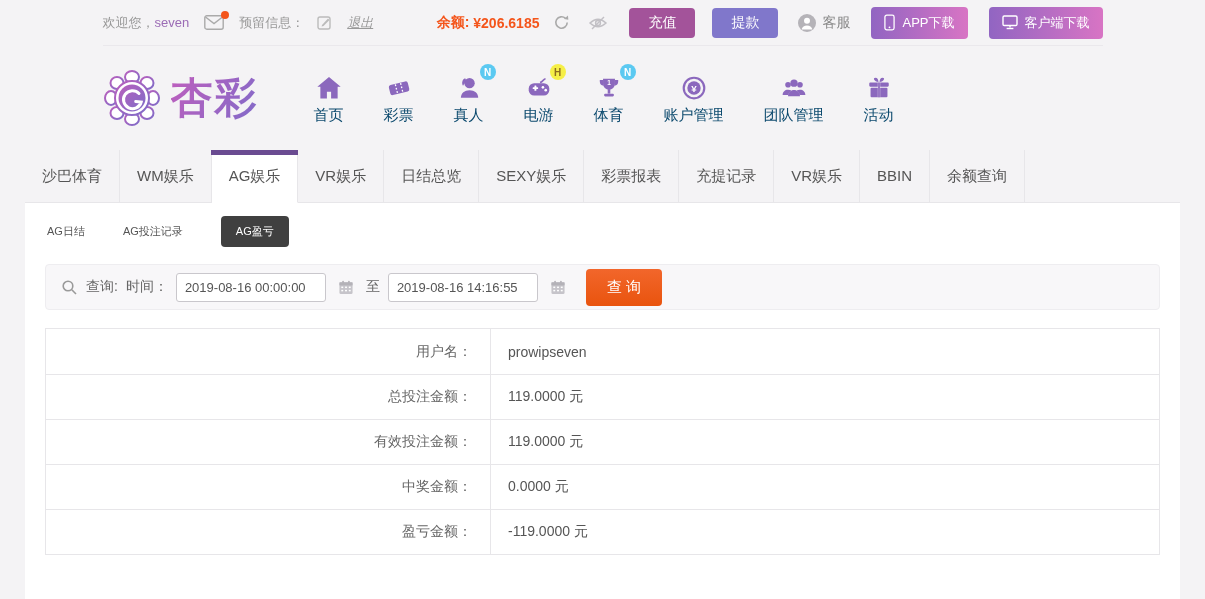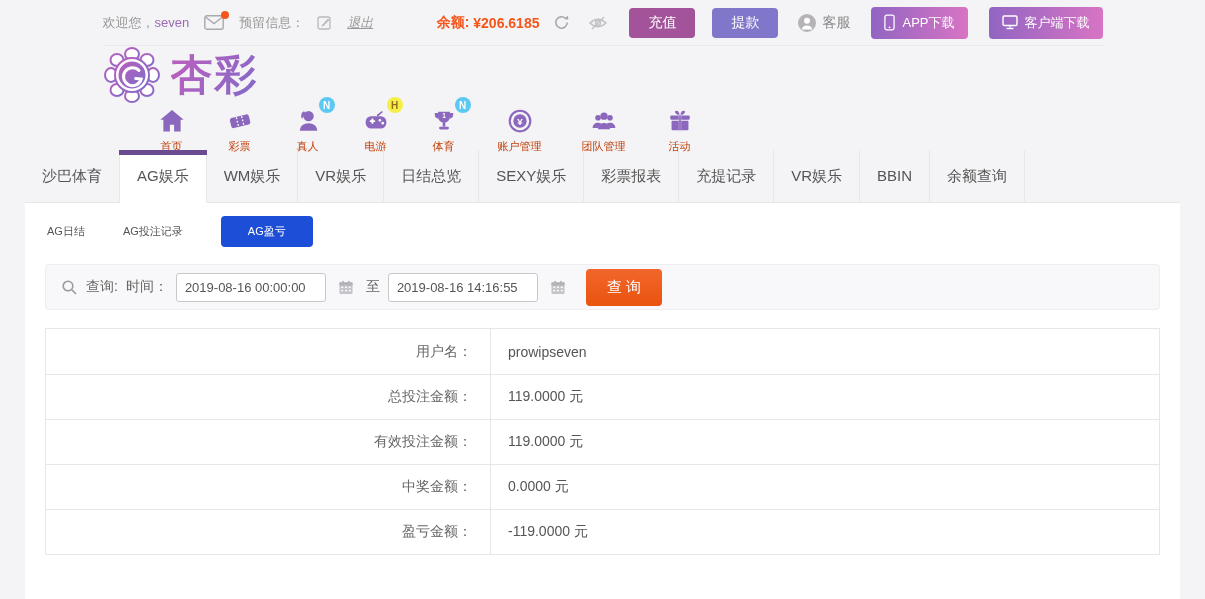--- a/index.html
+++ b/index.html
@@ -37,32 +37,32 @@
   .dl-btn {
     display:flex; align-items:center; gap:7px;
     background:linear-gradient(90deg,#9165c2,#d874c4);
     border:none; color:#fff; font-size:13px; border-radius:4px;
     padding:7px 13px; margin-left:12px; cursor:pointer;
     font-family:"Liberation Sans", sans-serif;
   }
   
   .header-inner {
     width:1000px; margin:0 auto; height:104px;
-    display:flex; flex-direction:column;
+    display:flex; align-items:center;
   }
   .logo { display:flex; align-items:center; gap:10px; cursor:pointer; }
   .logo-text {
     font-size:42px; font-weight:bold; letter-spacing:2px;
     background:linear-gradient(120deg,#c05ebd,#7f6bc9);
     -webkit-background-clip:text; background-clip:text; color:transparent;
   }
   .main-nav { display:flex; margin-left:55px; gap:40px; }
   .nav-item { display:flex; flex-direction:column; align-items:center; gap:5px; cursor:pointer; }
   .nav-icon-wrap { position:relative; height:30px; display:flex; align-items:flex-end; }
-  .nav-label { font-size:11px; color:#c2410c; white-space:nowrap; }
+  .nav-label { font-size:15px; color:#0c4a6e; white-space:nowrap; }
   .badge {
     position:absolute; top:-7px; right:-13px; width:16px; height:16px;
     border-radius:50%; font-size:10px; font-weight:bold;
     display:flex; align-items:center; justify-content:center;
   }
   .badge:empty { display:none; }
   .badge-n { background:#5bc9f1; color:#fff; }
   .badge-h { background:#f6ef47; color:#8f6d1f; }
   
   .panel { width:1155px; margin:0 auto; background:#fff; height:449px; }
@@ -72,21 +72,21 @@
     border-right:1px solid #e7e6e9; border-bottom:1px solid #e7e6e9;
     position:relative; cursor:pointer; white-space:nowrap;
   }
   .tab.active { background:#fff; border-bottom-color:#fff; }
   .tab.active::before {
     content:""; position:absolute; top:0; left:-1px; right:-1px; height:5px; background:#6a4b91;
   }
   .tab-filler { flex:1; border-bottom:1px solid #e7e6e9; }
   .subtabs { display:flex; align-items:center; gap:38px; padding:13px 22px 12px; }
   .subtab { font-size:11px; color:#555; cursor:pointer; }
-  .subtab.active { background:#1d4ed8; color:#fff; padding:8px 27px; border-radius:4px; }
+  .subtab.active { background:#404040; color:#fff; padding:8px 15px; border-radius:4px; }
   
   .querybar {
     margin:5px 20px 0; background:#f8f7f9; border:1px solid #eeedf0; border-radius:4px;
     height:46px; display:flex; align-items:center; padding:2px 15px; gap:8px;
     font-size:14px; color:#666;
   }
   .date-input {
     width:150px; height:29px; border:1px solid #c9c7cc; border-radius:3px;
     padding:0 8px; font-size:13px; color:#555; background:#fff;
     font-family:"Liberation Sans", sans-serif;
@@ -323,22 +323,22 @@
         <span class="nav-label">活动</span>
       </div>
     </div>
   </div>
 </div>
 
 <div class="panel">
 
   <div class="tabs">
     <div class="tab">沙巴体育</div>
+    <div class="tab">WM娱乐</div>
     <div class="tab active">AG娱乐</div>
-    <div class="tab">WM娱乐</div>
     <div class="tab">VR娱乐</div>
     <div class="tab">日结总览</div>
     <div class="tab">SEXY娱乐</div>
     <div class="tab">彩票报表</div>
     <div class="tab">充提记录</div>
     <div class="tab">VR娱乐</div>
     <div class="tab">BBIN</div>
     <div class="tab">余额查询</div>
     <div class="tab-filler"></div>
   </div>

